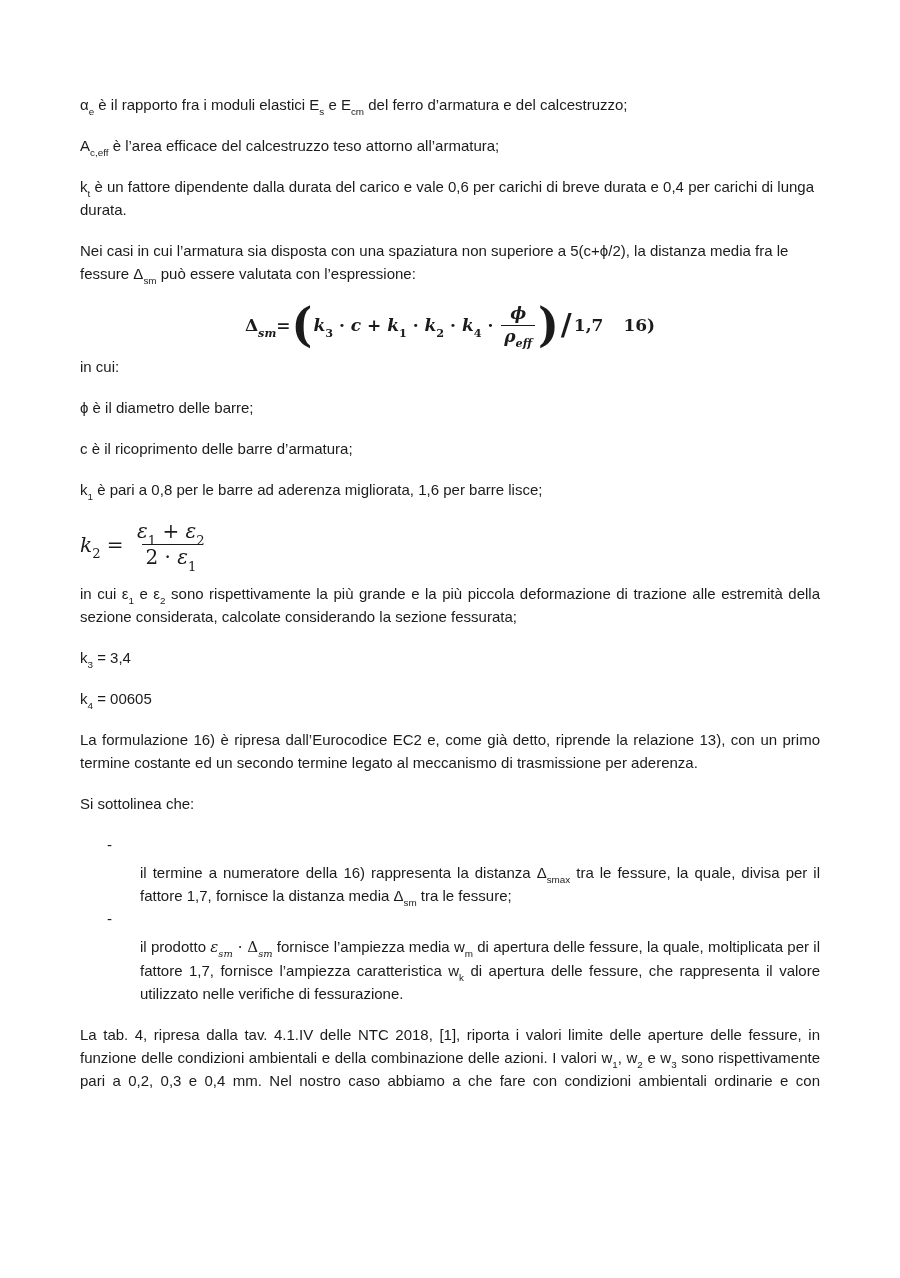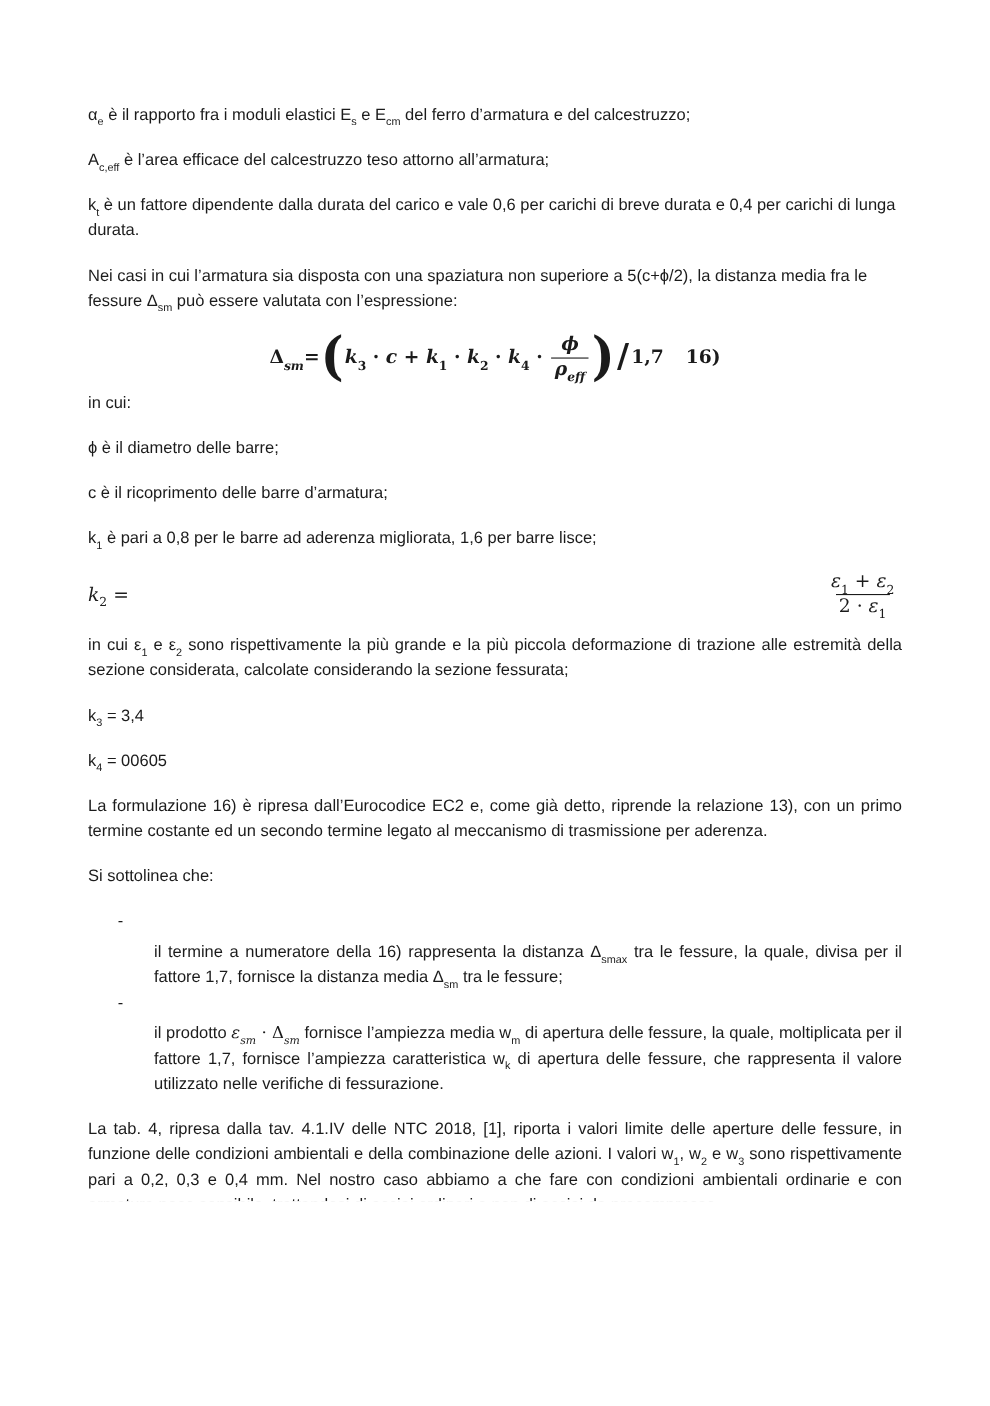--- a/index.html
+++ b/index.html
@@ -61,24 +61,23 @@
   .frac .den { border-top: 1.4px solid #1b1b1b; padding: 0 3px; }
   .frac .num { padding: 0 5px; }
   .f-part { white-space: pre; }
   .f-label { margin-left: 20px; }
 
   
   .formulak2 {
     display: flex;
     align-items: center;
     font-family: "DejaVu Serif", serif;
-    font-size: 17px;
+    font-size: 20px;
     margin: 2px 0 12px 0;
     line-height: 1.2;
-    justify-content: space-between;
   }
 
   .bullets { margin: 10px 0 18px 0; }
   .bullet { display: flex; padding-left: 27px; }
   .bullet .bmark { flex: 0 0 33px; }
   .bullet .btext { flex: 1; text-align: justify; margin-top: 28px; }
 
   .page-number {
     position: absolute;
     top: 1186px;

